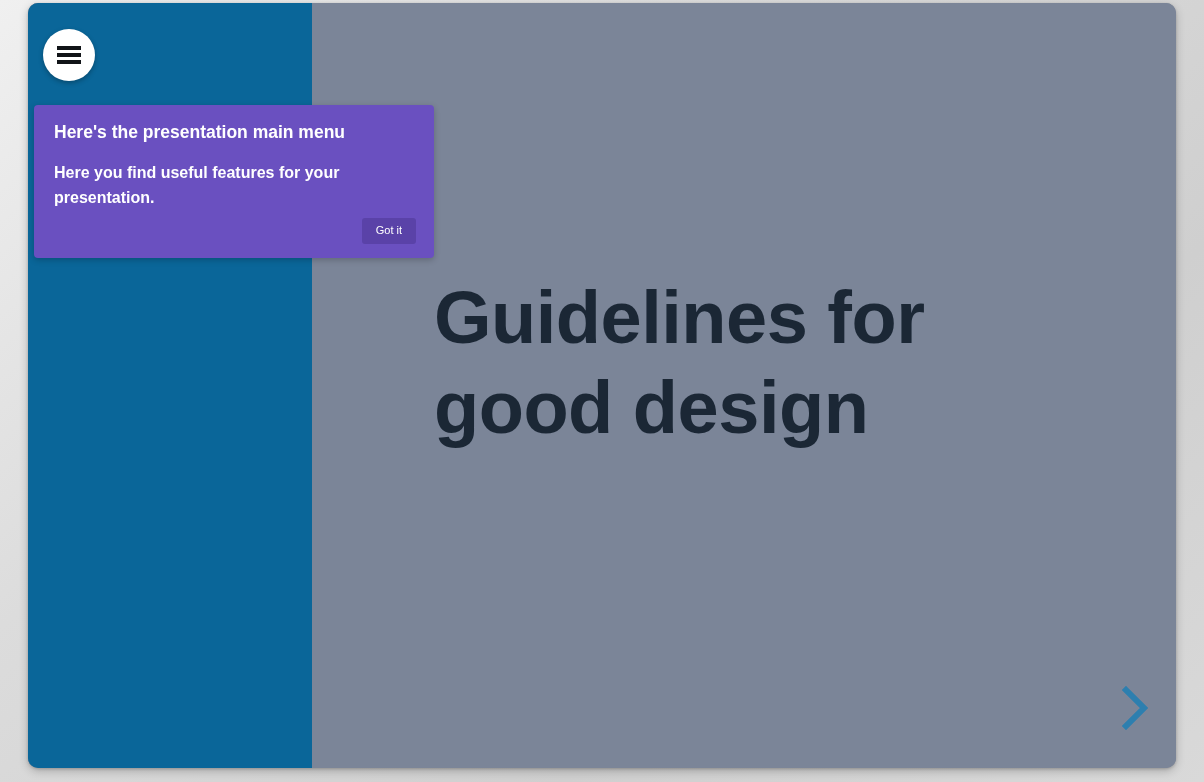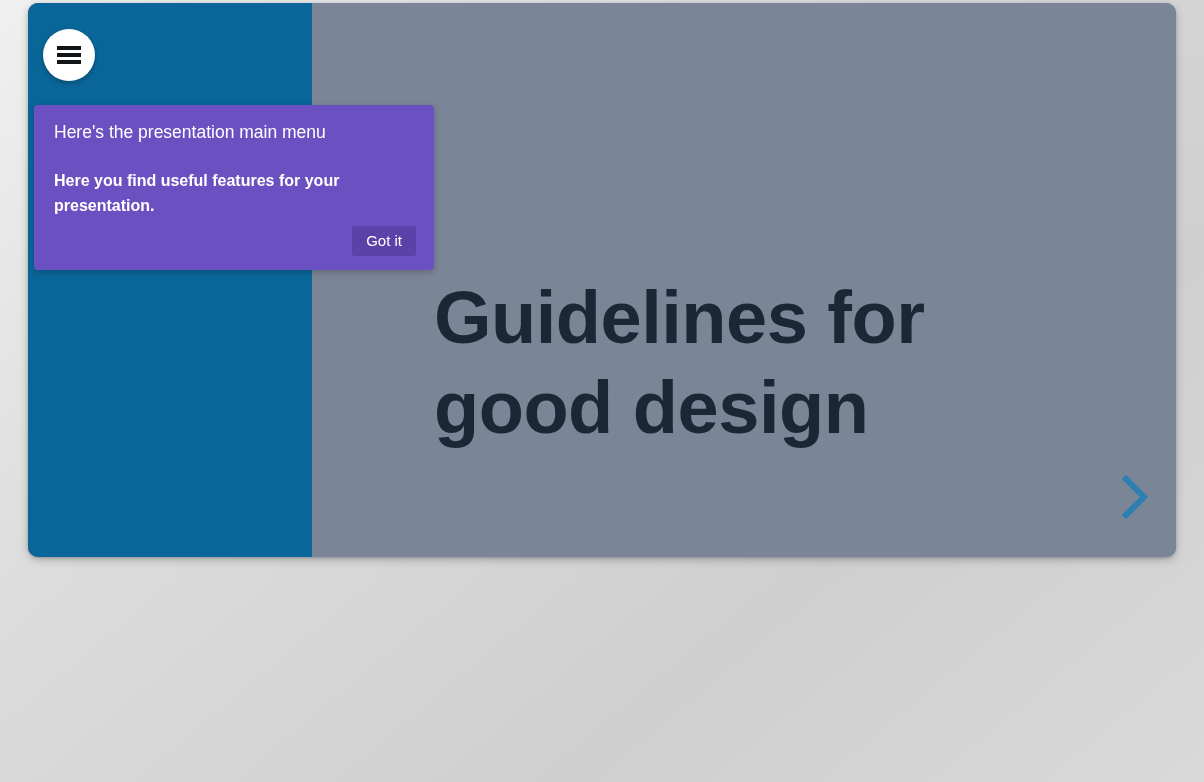--- a/index.html
+++ b/index.html
@@ -23,21 +23,21 @@
     left: 0; top: 0;
     width: 1204px;
     height: 782px;
   }
 
   #slide {
     position: absolute;
     left: 28px;
     top: 3px;
     width: 1148px;
-    height: 554px;
+    height: 765px;
     border-radius: 10px;
     overflow: hidden;
     background: #7b8598;
     box-shadow: 0 3px 10px rgba(0,0,0,0.22), 0 1px 3px rgba(0,0,0,0.18);
   }
 
   #slide-bg {
     position: absolute;
     inset: 0;
     background: #7b8598;
@@ -121,44 +121,44 @@
     box-sizing: border-box;
     background: #6a50c0;
     border-radius: 4px;
     padding: 16px 18px 14px 20px;
     z-index: 40;
     box-shadow: 0 2px 6px rgba(0,0,0,0.22);
   }
   #tooltip-heading {
     color: #ffffff;
     font-size: 17.5px;
-    font-weight: normal;
+    font-weight: bold;
     line-height: 1.3;
-    margin: 0 0 25px 0;
+    margin: 0 0 17px 0;
   }
   .tooltip-para {
     color: #ffffff;
     font-size: 16px;
     font-weight: bold;
     line-height: 1.55;
     margin: 0 0 13px 0;
   }
   .tooltip-para:last-of-type { margin-bottom: 6px; }
   #tooltip-actions {
     display: flex;
     justify-content: flex-end;
     padding-top: 2px;
   }
   #got-it-button {
     background: #5a42a8;
     color: #ffffff;
     border: none;
     border-radius: 3px;
     font-family: "Liberation Sans", sans-serif;
-    font-size: 15px;
+    font-size: 11px;
     padding: 7px 14px 8px 14px;
     cursor: pointer;
     line-height: 1;
   }
 </style>
 </head>
 <body>
 
 <div id="stage">
 

